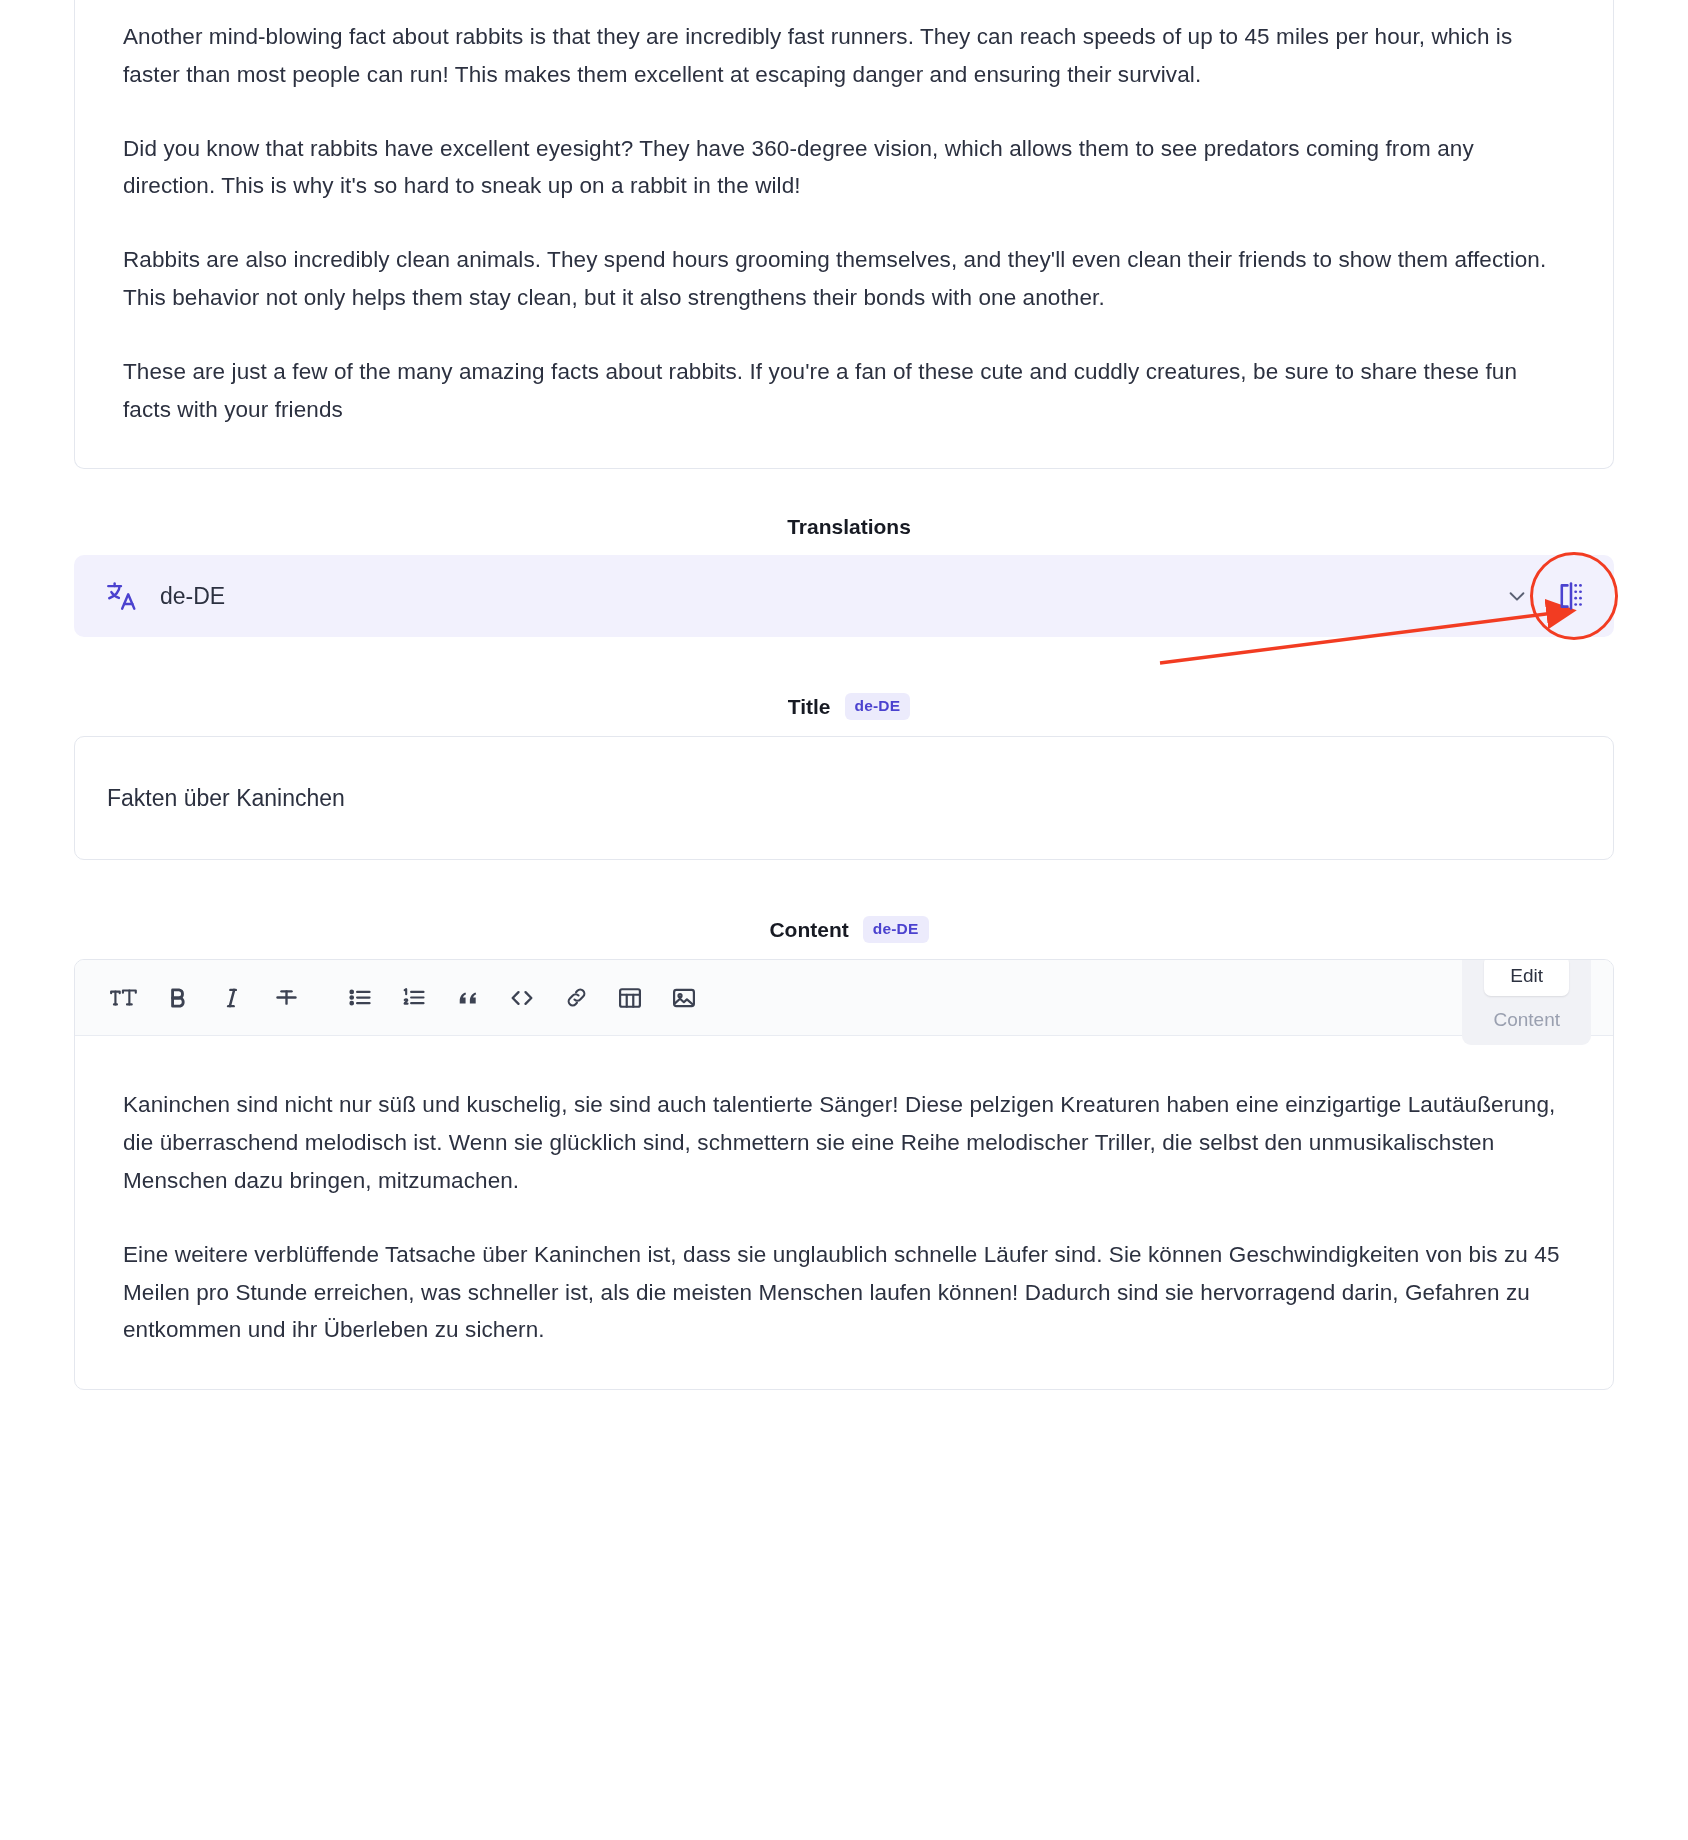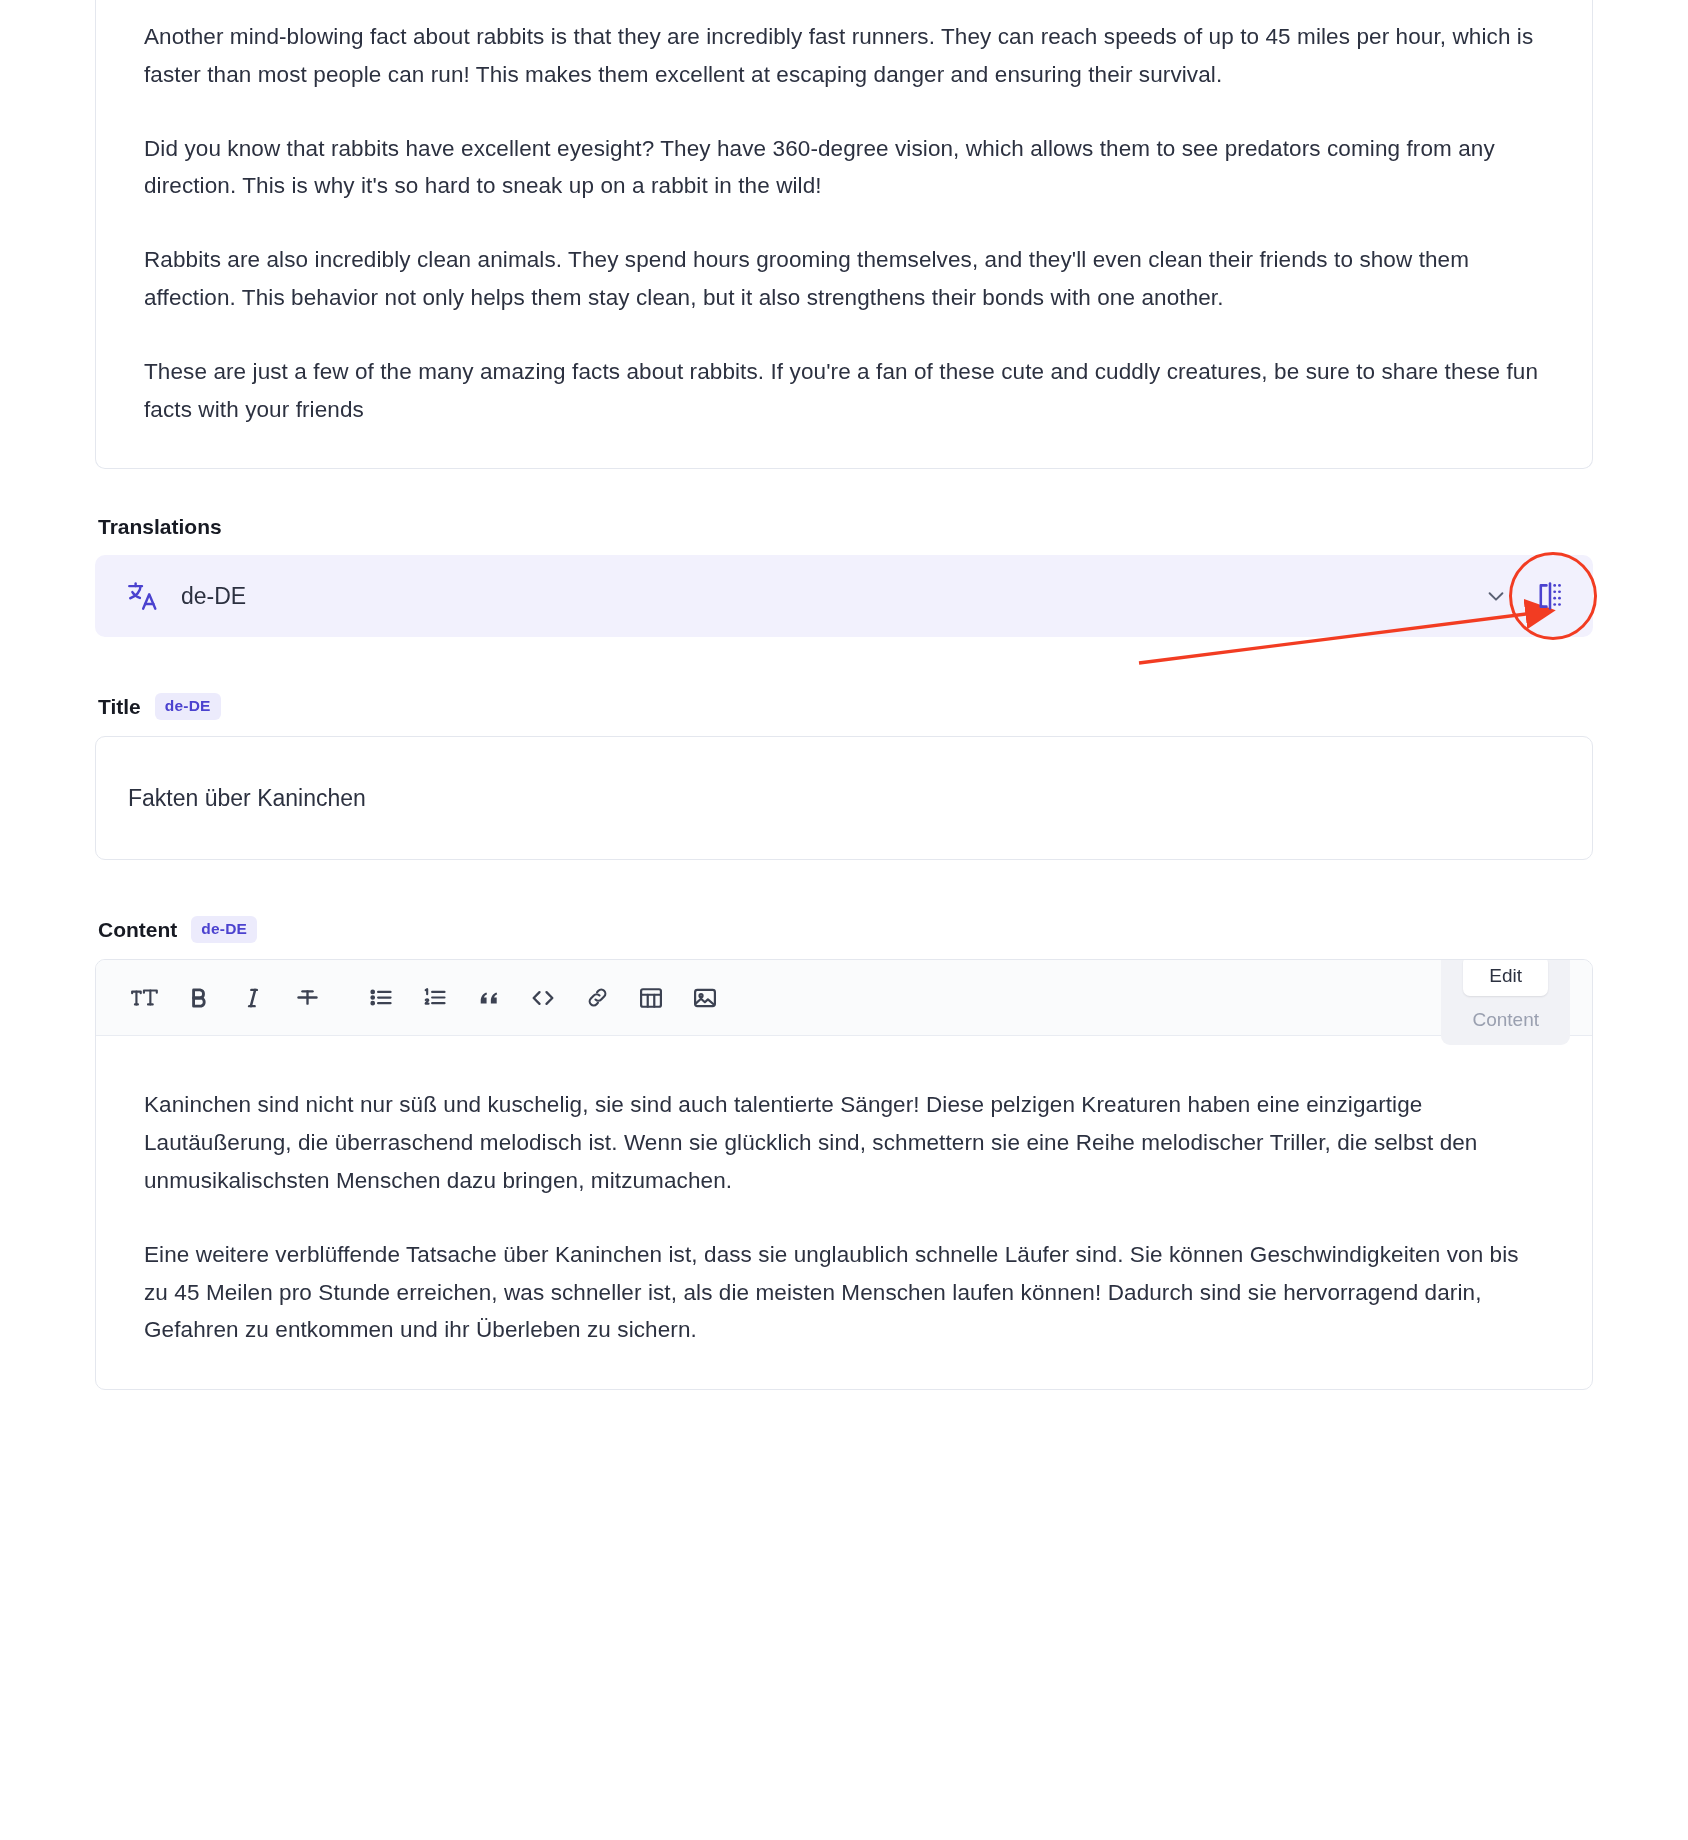--- a/index.html
+++ b/index.html
@@ -14,21 +14,21 @@
     width: 1688px;
     height: 1840px;
     position: relative;
     overflow: hidden;
   }
 
   .page {
     position: relative;
     width: 1688px;
     min-height: 1840px;
-    padding: 0 95px;
+    padding: 0 74px;
   }
 
   
   .source-card {
     border: 1px solid #e4e7ee;
     border-top: none;
     border-radius: 0 0 10px 10px;
     background: #ffffff;
     padding: 18px 48px 40px 48px;
     margin-top: 0;
@@ -41,24 +41,25 @@
     color: #2c3140;
     letter-spacing: 0.1px;
   }
   .source-card p:last-child { margin-bottom: 0; }
 
   
   .section-label {
     font-size: 21px;
     font-weight: 700;
     color: #171a23;
-    margin: 0 0 16px 3px;
+    margin: 0 0 16px 10px;
     display: flex;
     align-items: center;
     gap: 14px;
+    justify-content: center;
   }
 
   .lang-chip {
     display: inline-block;
     background: #ecebfc;
     color: #4b42cf;
     font-size: 15.5px;
     font-weight: 700;
     border-radius: 6px;
     padding: 4px 10px 5px 10px;

